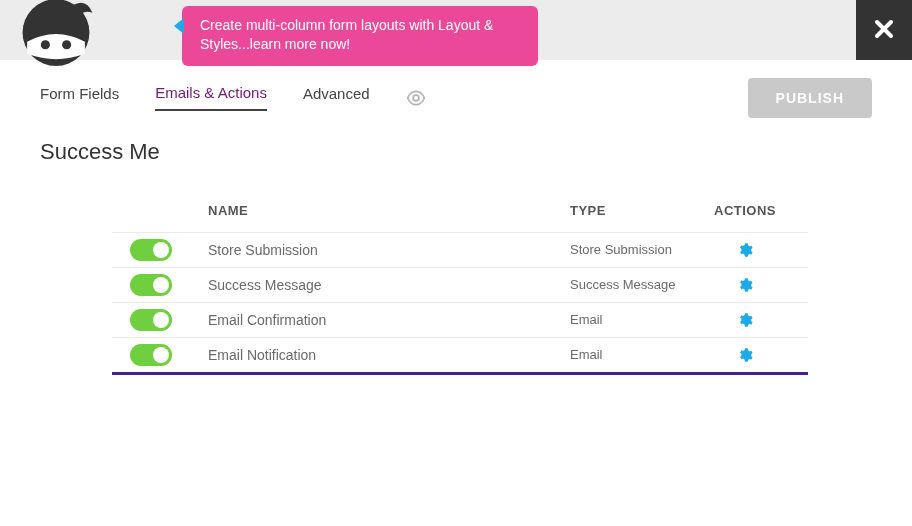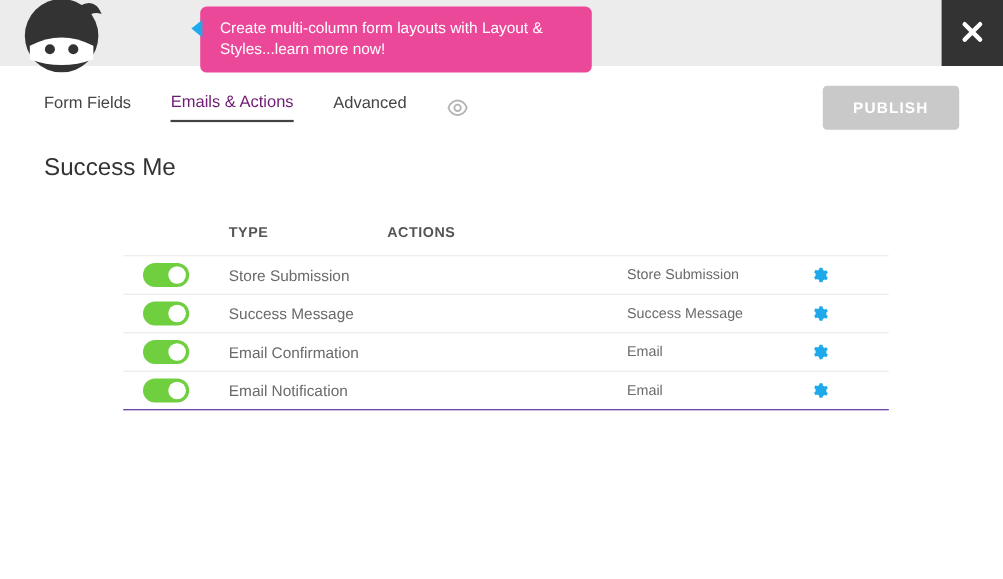--- a/index.html
+++ b/index.html
@@ -79,20 +79,21 @@
         </svg>
     </div>
     <div class="publish-btn">PUBLISH</div>
   </div>
 
   <div class="page-title">Success Me</div>
 
   <div class="actions-table">
     <div class="table-header">
       <div class="col-toggle"></div>
+      <div class="col-name">NAME</div>
       <div class="col-type">TYPE</div>
       <div class="col-actions">ACTIONS</div>
     </div>
 
     <div class="table-row">
       <div class="col-toggle">
           <div class="toggle"></div>
         </div>
       <div class="col-name">Store Submission</div>
       <div class="col-type">Store Submission</div>
@@ -128,21 +129,21 @@
       <div class="col-type">Email</div>
       <div class="col-actions">
           <span class="gear">
             <svg width="16" height="16" viewBox="0 0 24 24" fill="#1ea9ea">
               <path d="M12 8a4 4 0 100 8 4 4 0 000-8zm9.4 4a7.7 7.7 0 00-.1-1.3l2.1-1.6-2-3.5-2.5 1a7.6 7.6 0 00-2.2-1.3L16 2h-4l-.7 2.7a7.6 7.6 0 00-2.2 1.3l-2.5-1-2 3.5 2.1 1.6A7.7 7.7 0 006.6 12c0 .4 0 .9.1 1.3l-2.1 1.6 2 3.5 2.5-1c.7.5 1.4 1 2.2 1.3L12 22h4l.7-2.7c.8-.3 1.5-.8 2.2-1.3l2.5 1 2-3.5-2.1-1.6c.1-.4.1-.9.1-1.3z"></path>
             </svg>
           </span>
         </div>
     </div>
 
-    <div class="table-row" style="border-bottom:1px solid #4c1d95;">
+    <div class="table-row" style="border-bottom:3px solid #4c1d95;">
       <div class="col-toggle">
           <div class="toggle"></div>
         </div>
       <div class="col-name">Email Notification</div>
       <div class="col-type">Email</div>
       <div class="col-actions">
           <span class="gear">
             <svg width="16" height="16" viewBox="0 0 24 24" fill="#1ea9ea">
               <path d="M12 8a4 4 0 100 8 4 4 0 000-8zm9.4 4a7.7 7.7 0 00-.1-1.3l2.1-1.6-2-3.5-2.5 1a7.6 7.6 0 00-2.2-1.3L16 2h-4l-.7 2.7a7.6 7.6 0 00-2.2 1.3l-2.5-1-2 3.5 2.1 1.6A7.7 7.7 0 006.6 12c0 .4 0 .9.1 1.3l-2.1 1.6 2 3.5 2.5-1c.7.5 1.4 1 2.2 1.3L12 22h4l.7-2.7c.8-.3 1.5-.8 2.2-1.3l2.5 1 2-3.5-2.1-1.6c.1-.4.1-.9.1-1.3z"></path>
             </svg>

